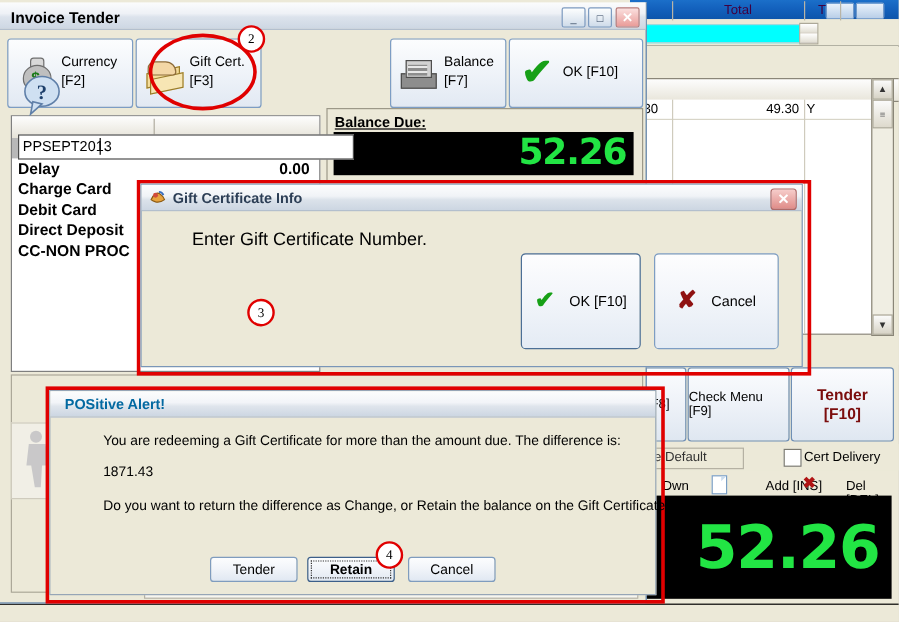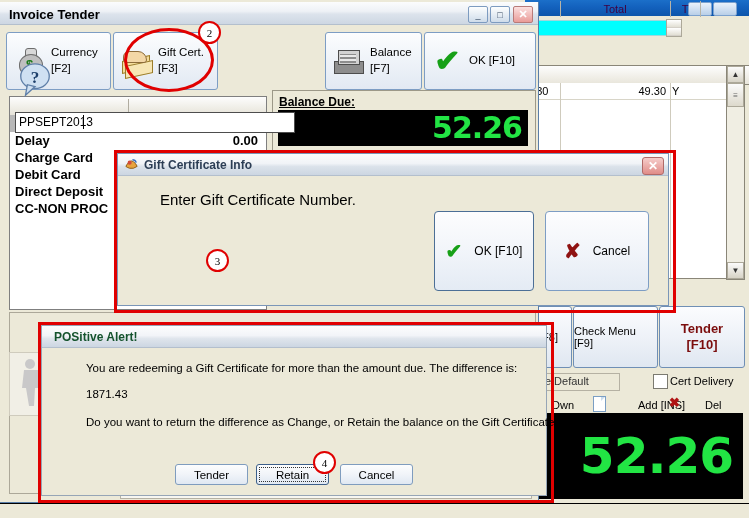--- a/index.html
+++ b/index.html
@@ -208,33 +208,33 @@
   #gc-cancel{left:545px;top:211px;width:102px;height:78px;border-color:#7d9dc4;}
   .gc-btn .mark{font-size:20px;font-weight:bold;margin-right:12px;line-height:1;}
 
   
   #al-outline{left:38px;top:322px;width:510px;height:175px;border:3px solid #e00000;}
   #al-dialog{left:41px;top:325px;width:504px;height:169px;background:#ece9d8;
      border:1px solid #96a5b6;}
   #al-title{position:absolute;left:0;top:0;width:504px;height:21px;
      background:linear-gradient(180deg,#fcfdfd 0%,#f2f4f8 45%,#dfe5ec 60%,#ccd6e2 100%);
      border-bottom:1px solid #b3bfcd;}
-  #al-title-text{position:absolute;left:12px;top:4px;font-size:12px;font-weight:bold;color:#14532d;}
+  #al-title-text{position:absolute;left:12px;top:4px;font-size:12px;font-weight:bold;color:#0369a1;}
   #al-qicon{position:absolute;left:16px;top:60px;width:38px;height:38px;}
   .al-line{position:absolute;font-size:11.5px;color:#000;}
   #al-l1{left:86px;top:362px;}
   #al-l2{left:86px;top:388px;}
   #al-l3{left:86px;top:416px;}
   .al-btn{position:absolute;top:464px;height:19px;border:1px solid #7f9cbe;border-radius:3px;
      background:linear-gradient(180deg,#fcfdfe 0%,#f1f4f9 48%,#e0e8f2 100%);
      font-size:11.5px;display:flex;align-items:center;justify-content:center;}
   #al-change{left:175px;width:71px;}
   #al-retain{left:256px;width:71px;border:1px solid #3c5f8a;}
   #al-retain-inner{position:absolute;left:2px;top:2px;right:2px;bottom:2px;
-     border:1px dotted #333;display:flex;align-items:center;justify-content:center;}
+     border:1px dotted #333;display:flex;align-items:center;justify-content:center;font-weight:bold;}
   #al-cancel{left:340px;width:71px;}
 
   
   .annot{position:absolute;border:2px solid #e00000;border-radius:50%;
      background:#fff;color:#000;font-size:11px;display:flex;
      align-items:center;justify-content:center;font-family:"Liberation Serif", serif;}
   #an-2{left:198px;top:21px;width:19px;height:19px;}
   #an-3{left:206px;top:249px;width:19px;height:19px;}
   #an-4{left:313px;top:451px;width:19px;height:19px;}
   #ellipse-giftcert{left:124px;top:28px;width:84px;height:58px;

